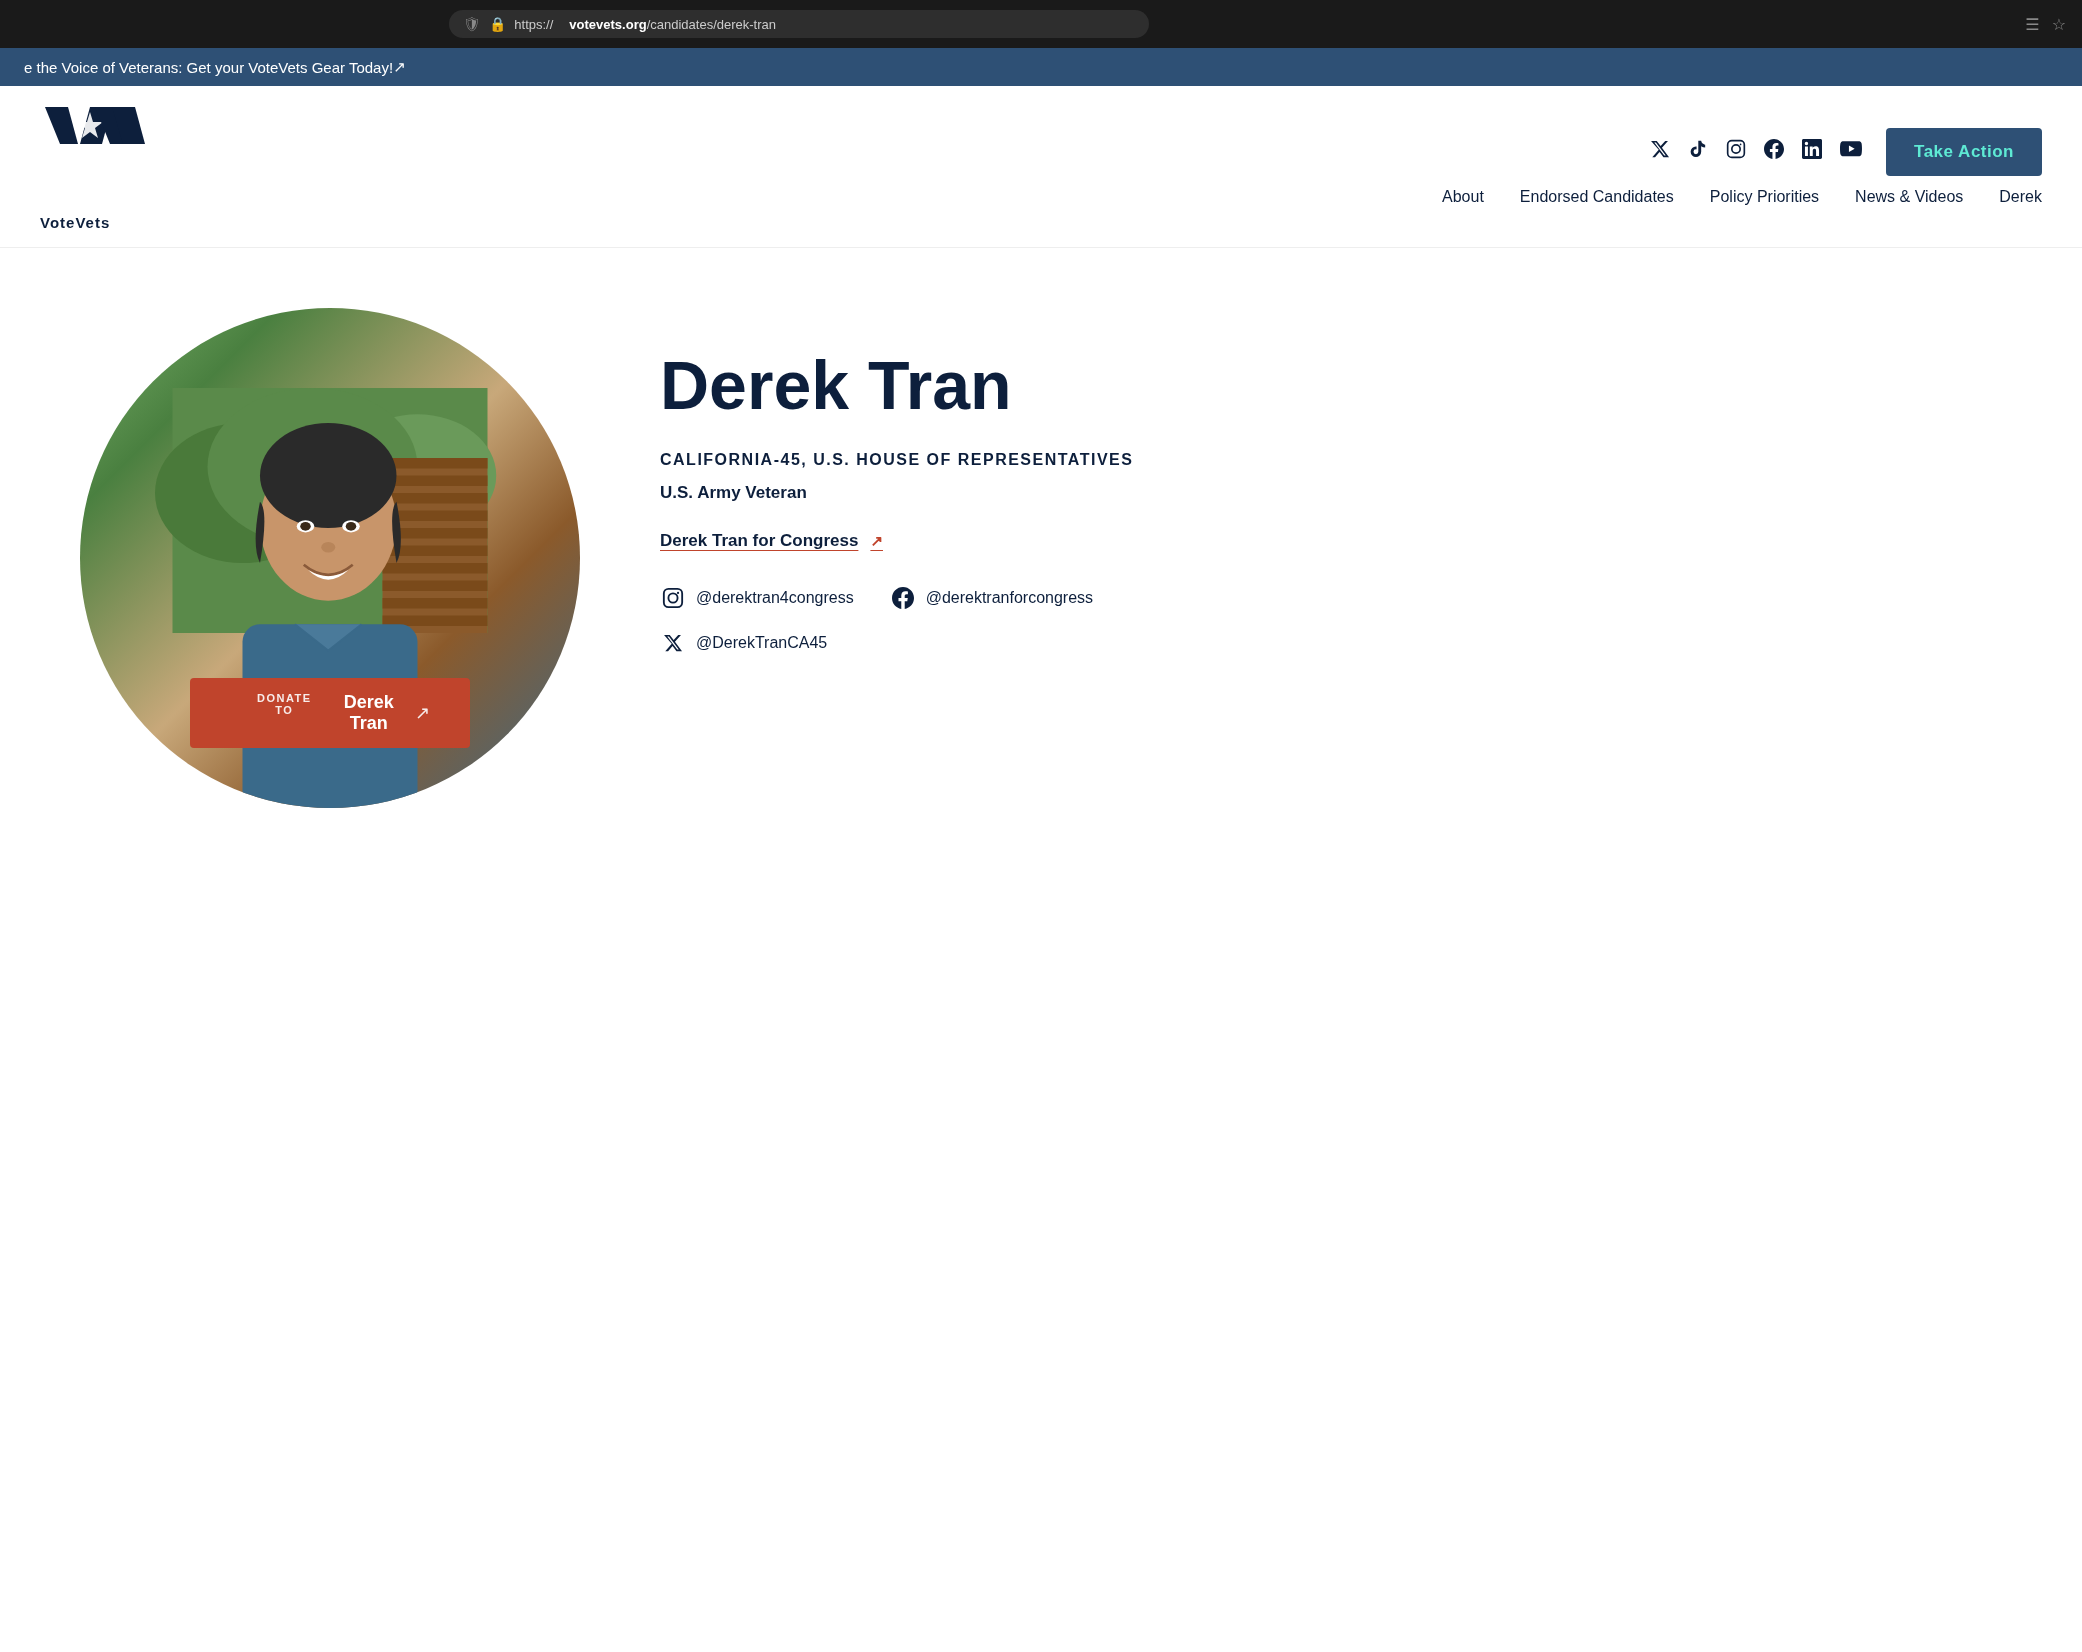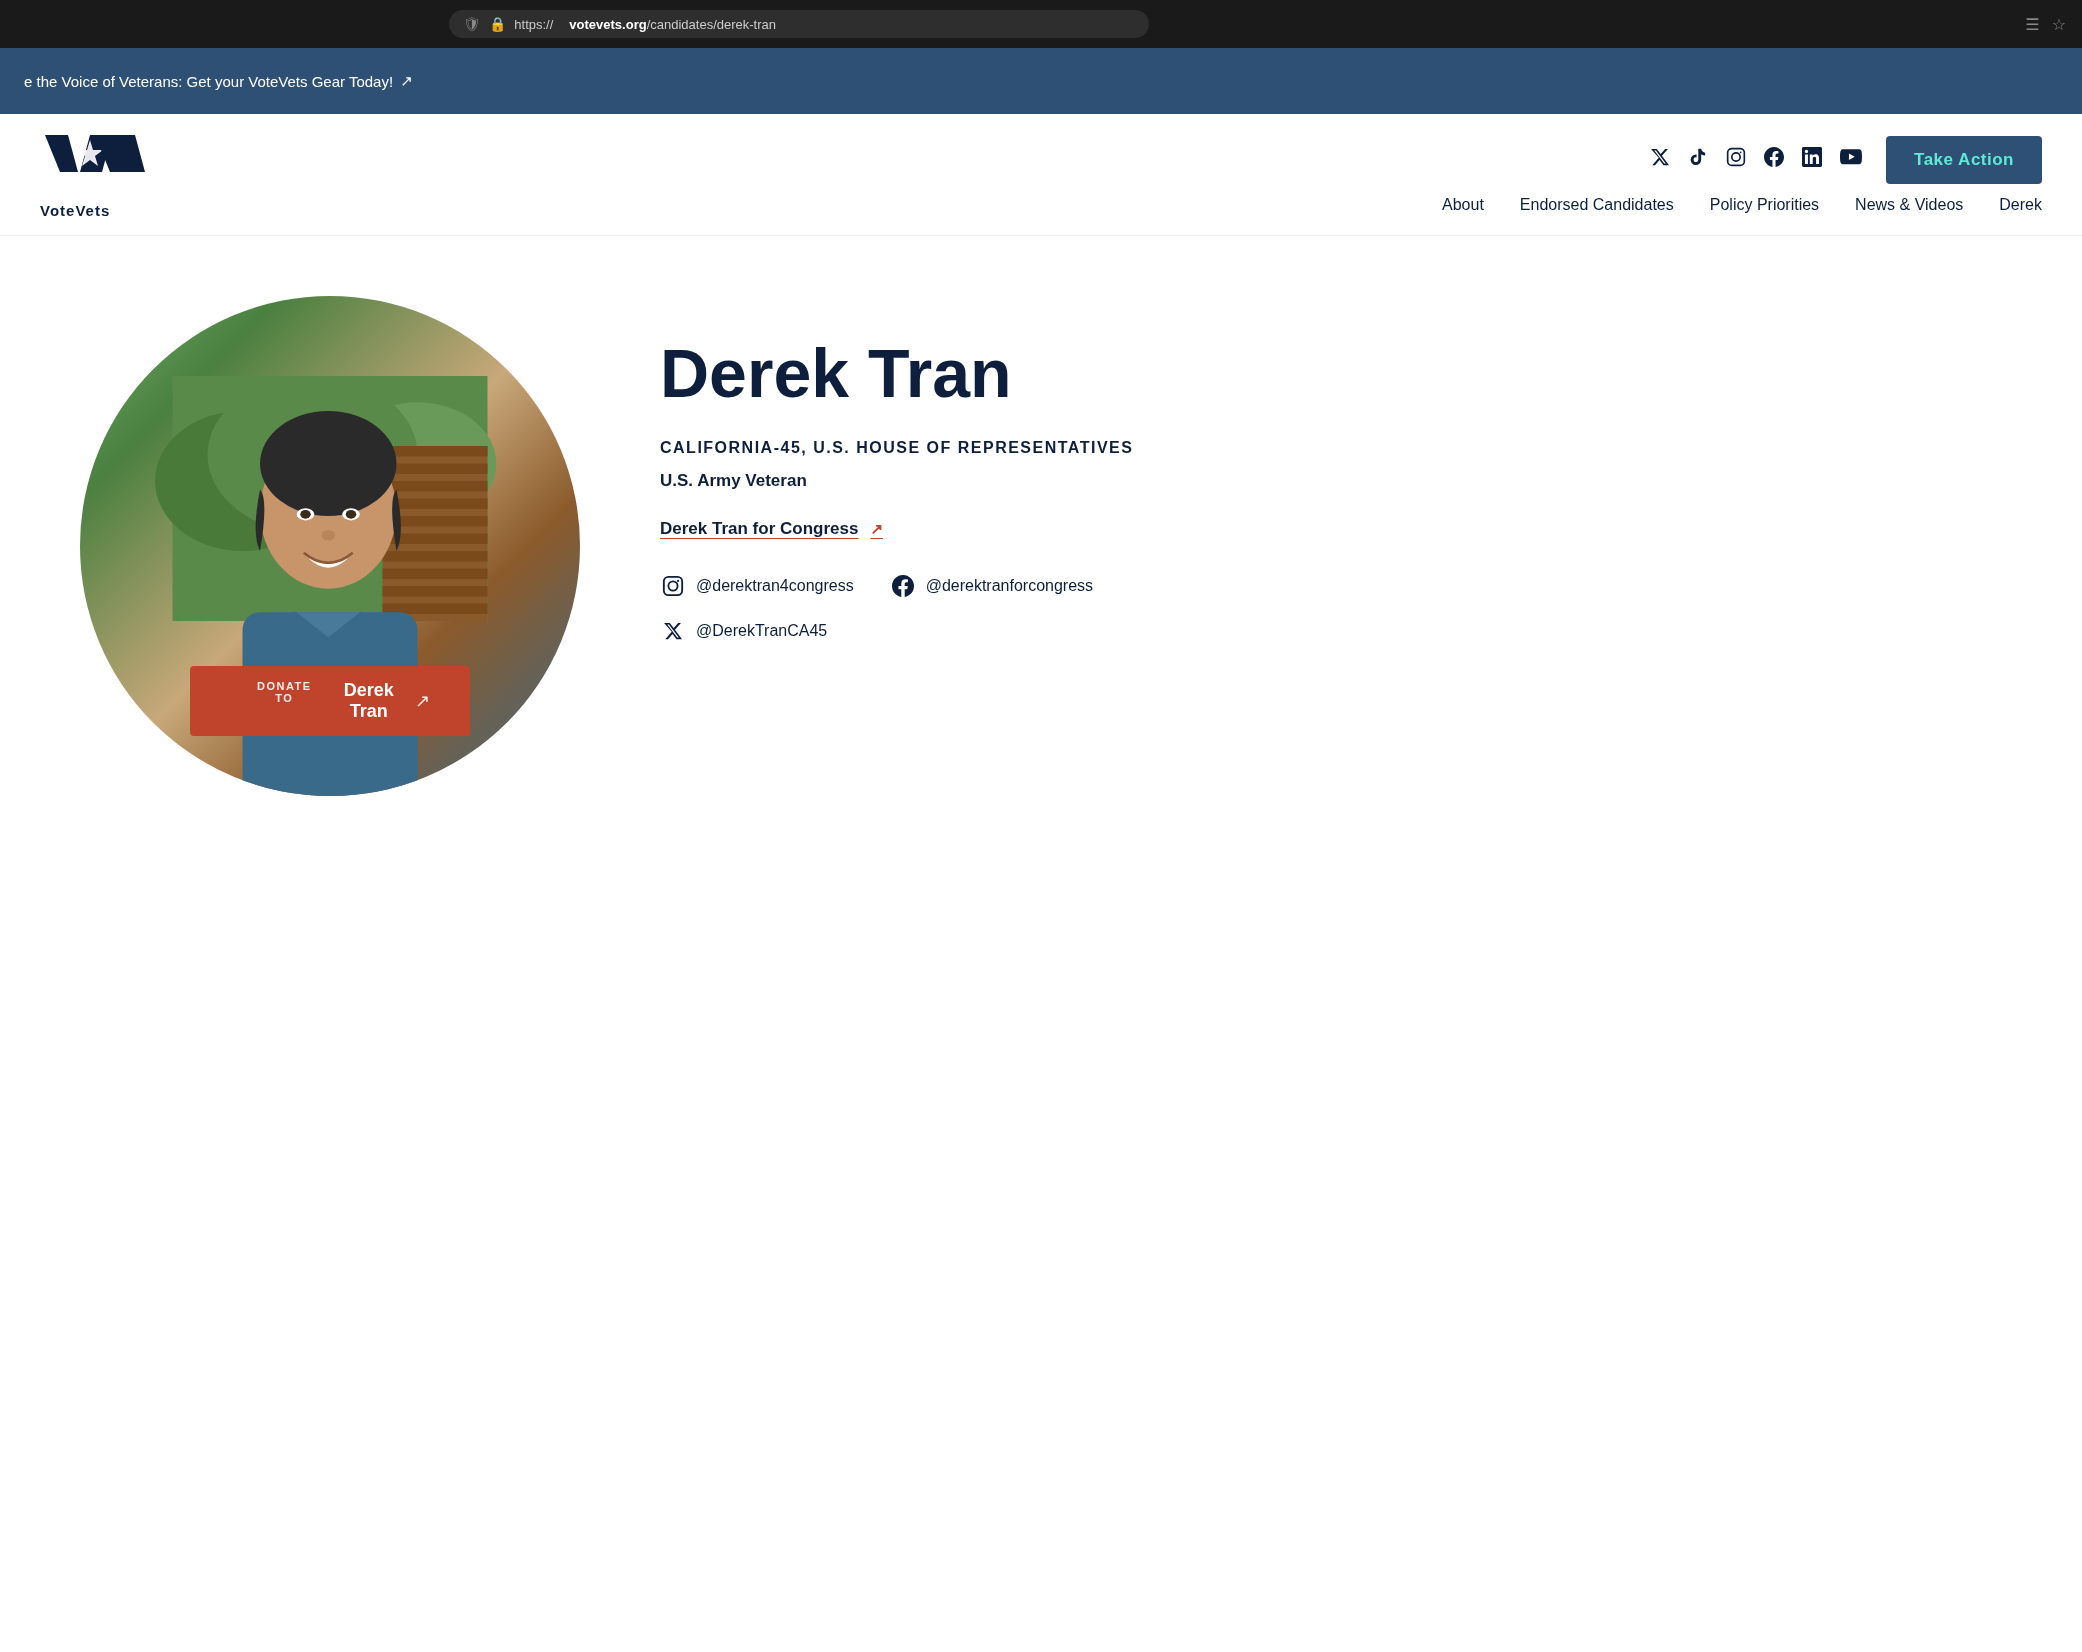--- a/index.html
+++ b/index.html
@@ -50,40 +50,41 @@
     }
     .browser-icon {
       color: #888;
       font-size: 16px;
     }
 
     
     .top-banner {
       background: #2e5075;
       color: #fff;
-      padding: 24px 24px;
+      padding: 10px 24px;
       font-size: 15px;
       display: flex;
       align-items: center;
-      gap: 7px;
+      gap: 0;
     }
 
     
     .site-header {
       background: #fff;
       padding: 16px 40px;
       display: flex;
       align-items: center;
       justify-content: space-between;
       border-bottom: 1px solid #eee;
     }
     .logo-area {
       display: flex;
       flex-direction: column;
       align-items: flex-start;
+      gap: 40px;
     }
     .logo-svg {
       width: 110px;
       height: 70px;
     }
     .logo-text {
       font-size: 15px;
       font-weight: bold;
       color: #0d1f3c;
       letter-spacing: 1px;

